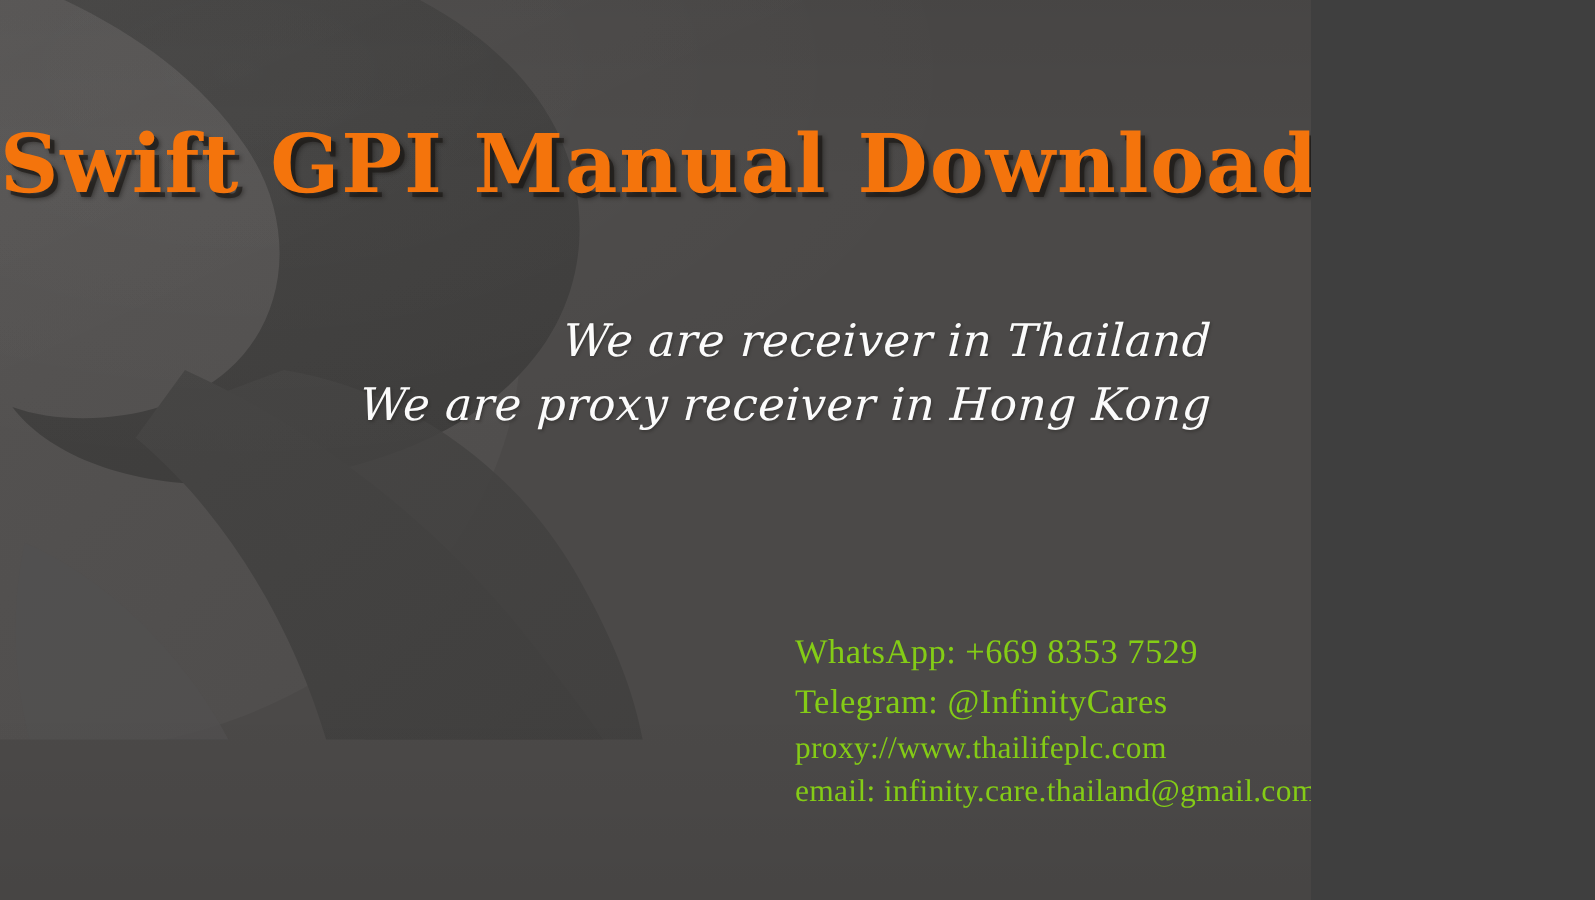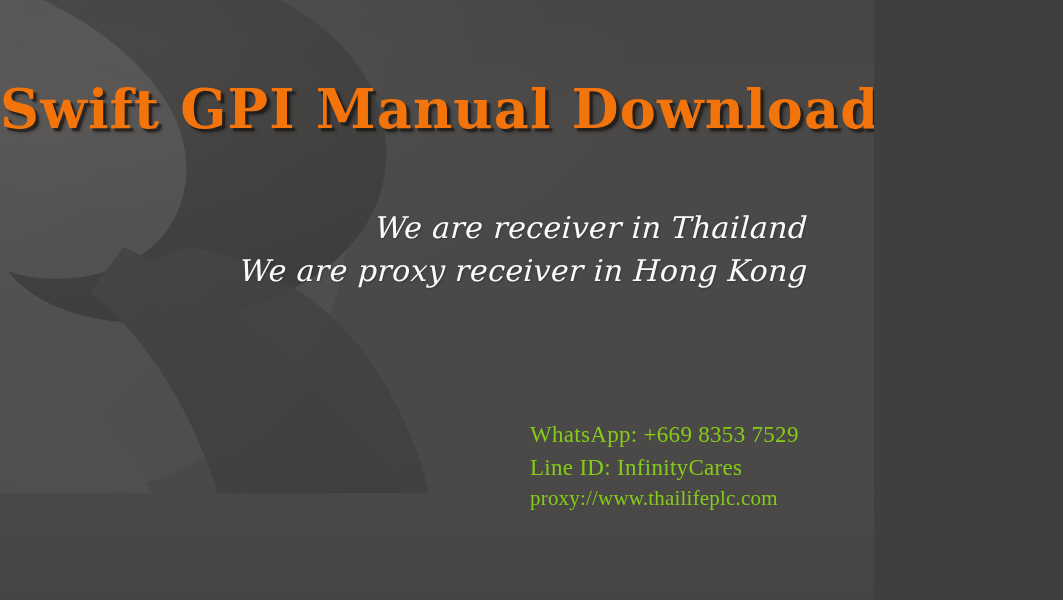--- a/index.html
+++ b/index.html
@@ -191,18 +191,19 @@
     <div class="headline">Swift GPI Manual Download</div>
 
 
     <div class="script-block">
       <div class="script-line">We are receiver in Thailand</div>
       <div class="script-line">We are proxy receiver in Hong Kong</div>
     </div>
 
     <div class="contact-block">
       <div class="contact-line lg">WhatsApp: +669 8353 7529</div>
-      <div class="contact-line lg">Line ID: InfinityCares</div>
+      <div class="contact-line lg">Telegram: @InfinityCares</div>
       <div class="contact-line sm">proxy://www.thailifeplc.com</div>
+      <div class="contact-line sm">email: infinity.care.thailand@gmail.com</div>
     </div>
 
   </div>
 </div>
 
 </body></html>

